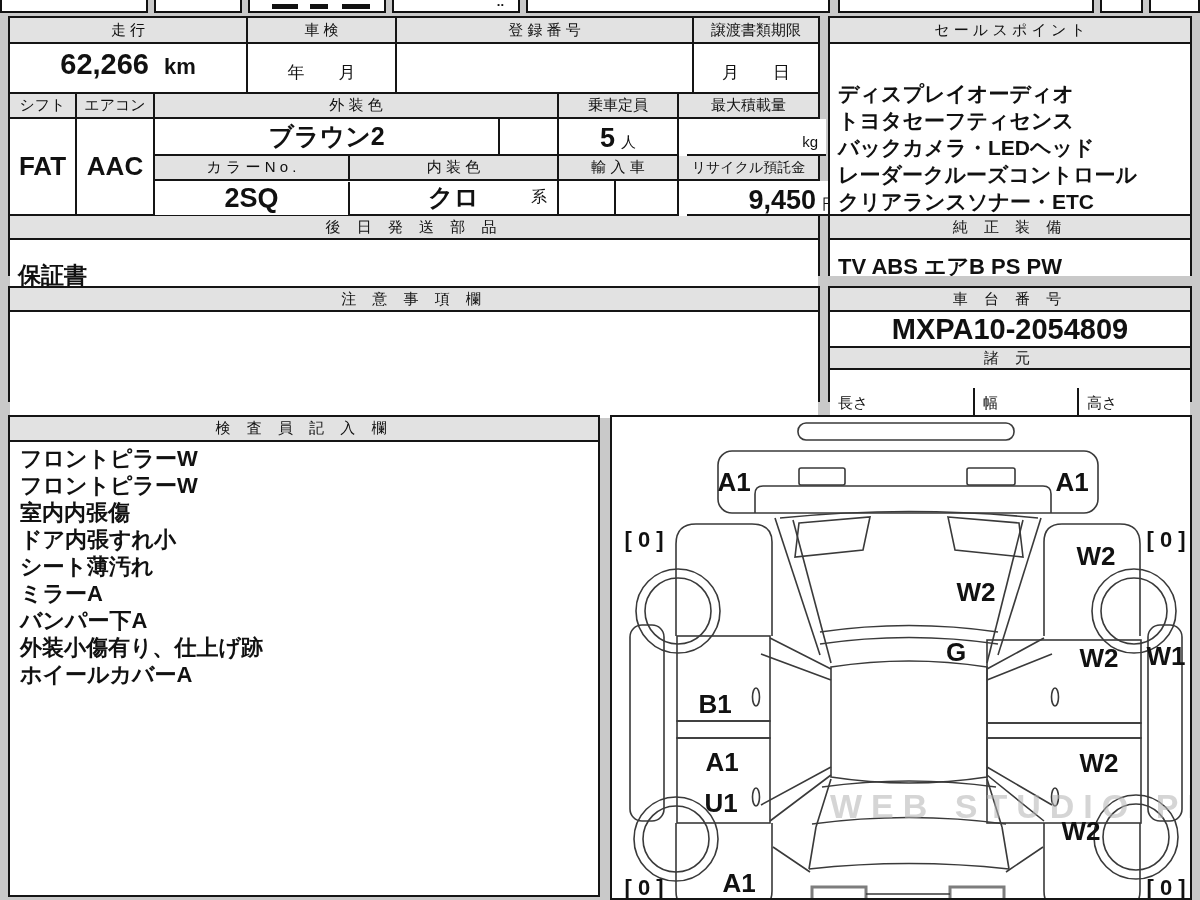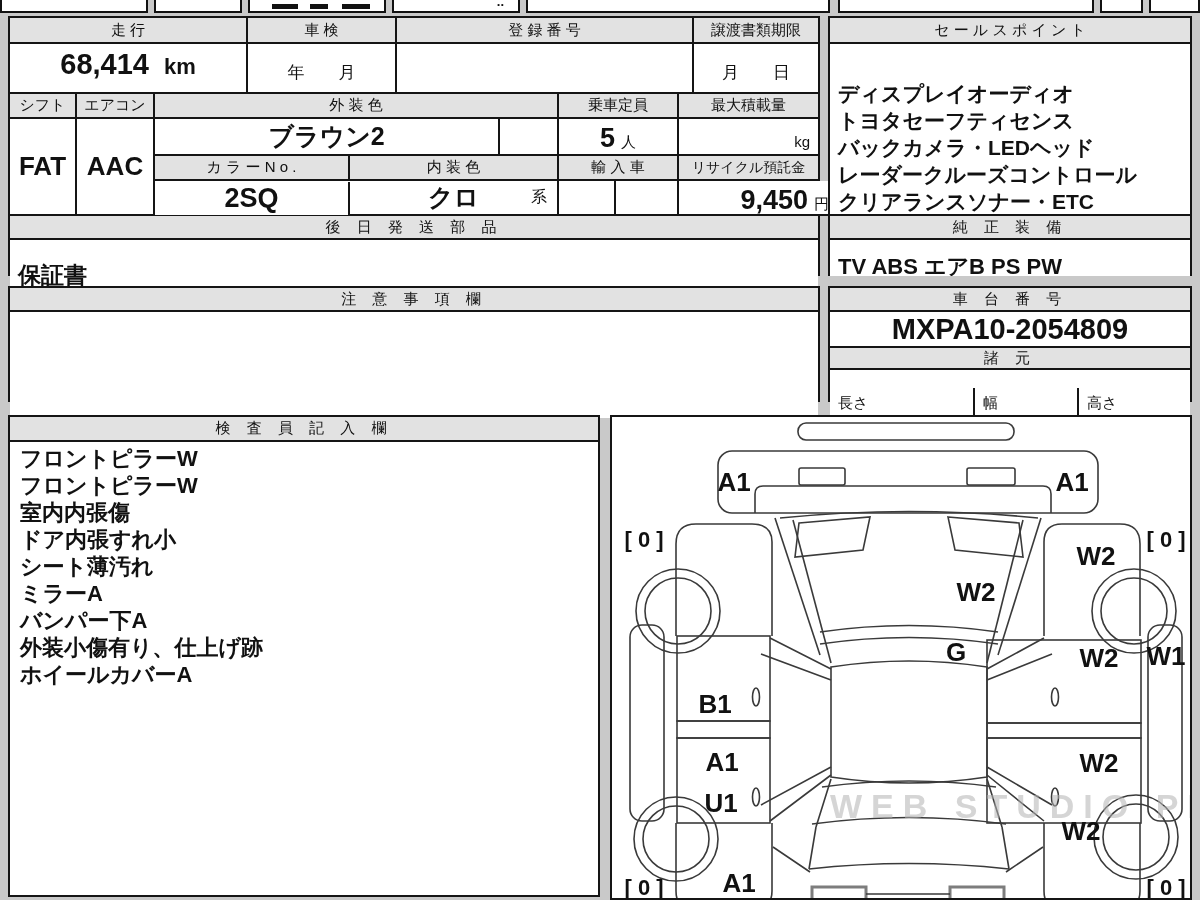--- a/index.html
+++ b/index.html
@@ -13,21 +13,21 @@
   
   .cell{position:absolute;box-sizing:border-box;background:#fff;color:#111;
         display:flex;align-items:center;justify-content:center;white-space:nowrap;
         border-right:2px solid #151515;border-bottom:2px solid #151515;overflow:hidden;}
   .hdr{background:#e2e2e2;font-size:15px;}
   .noR{border-right:none}.noB{border-bottom:none}
 
   .bigval{font-weight:bold;font-size:28px;letter-spacing:0px;}
   .unit{font-size:15px;font-weight:normal;margin-left:6px;}
   .vleft{justify-content:flex-start;padding-left:8px;margin-top:18px;}
-  .vright{justify-content:flex-end;padding-right:8px;}
+  .vright{justify-content:flex-end;padding-right:8px;margin-left:8px;}
   .baseline{align-items:baseline;padding-top:4px;}
 
   
   .lines{position:absolute;box-sizing:border-box;background:#fff;}
   .sales-line{font-size:21px;font-weight:bold;line-height:27px;}
   .insp-line{font-size:22px;font-weight:bold;line-height:27px;}
 
   
   .frag{position:absolute;top:0;height:13px;background:#fff;box-sizing:border-box;
         border:2px solid #111;border-top:none;}
@@ -63,21 +63,21 @@
   </div>
 
   <div class="tbl" style="left:8px;top:16px;width:812px;height:260px">
 
     <div class="cell hdr" style="left:0;top:0;width:238px;height:26px">走 行</div>
     <div class="cell hdr" style="left:238px;top:0;width:149px;height:26px">車 検</div>
     <div class="cell hdr" style="left:387px;top:0;width:297px;height:26px">登 録 番 号</div>
     <div class="cell hdr noR" style="left:684px;top:0;width:124px;height:26px">譲渡書類期限</div>
 
     <div class="cell baseline" style="left:0;top:26px;width:238px;height:50px">
-      <span class="bigval" style="font-size:29px">68,414</span>
+      <span class="bigval" style="font-size:29px">62,266</span>
       <span style="font-size:22px;font-weight:bold;margin-left:15px">km</span>
     </div>
     <div class="cell" style="left:238px;top:26px;width:149px;height:50px;font-size:17px;align-items:flex-end;padding-bottom:8px">年　　月</div>
     <div class="cell" style="left:387px;top:26px;width:297px;height:50px"></div>
     <div class="cell noR" style="left:684px;top:26px;width:124px;height:50px;font-size:17px;align-items:flex-end;padding-bottom:8px">月　　日</div>
 
     <div class="cell hdr" style="left:0;top:76px;width:67px;height:25px">シフト</div>
     <div class="cell hdr" style="left:67px;top:76px;width:78px;height:25px">エアコン</div>
     <div class="cell hdr" style="left:145px;top:76px;width:404px;height:25px">外 装 色</div>
     <div class="cell hdr" style="left:549px;top:76px;width:120px;height:25px">乗車定員</div>

